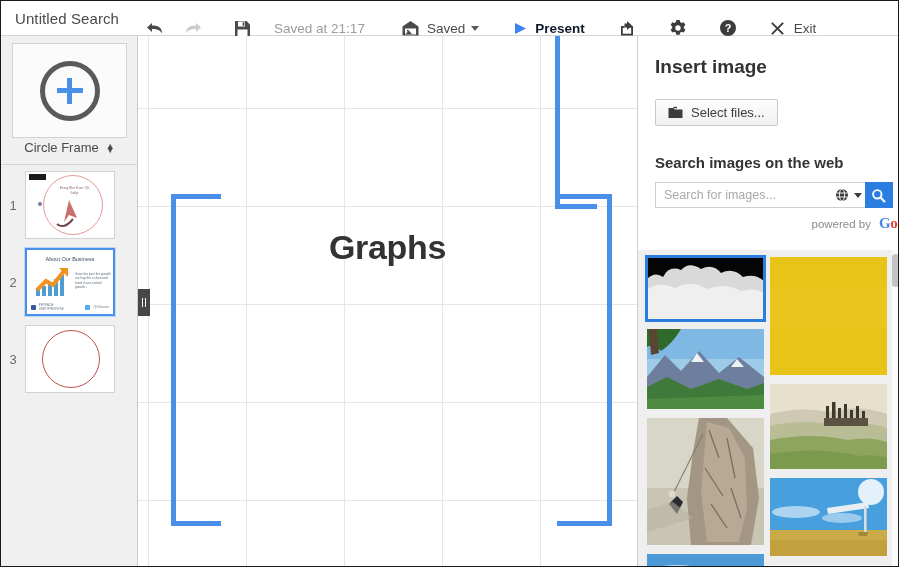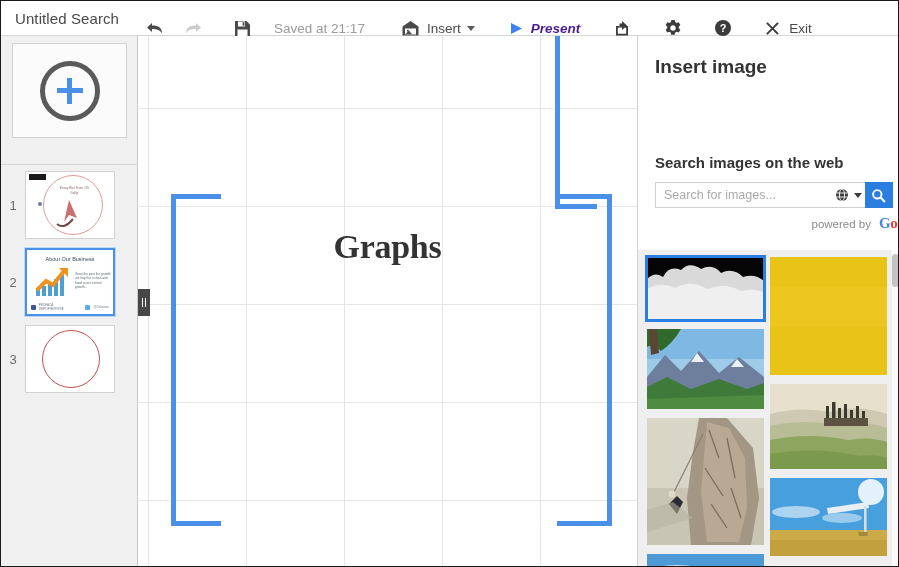--- a/index.html
+++ b/index.html
@@ -37,21 +37,21 @@
     display: flex; align-items: center; justify-content: center;
     height: 35px; padding: 0 9px;
     cursor: pointer;
     margin-top: 20px;
   }
   .tb-label {
     font-size: 13.5px; color: #4a4a4a;
     margin-left: 7px; white-space: nowrap;
   }
   .tb-label.muted { color: #9b9b9b; margin-left: 0; }
-  .tb-label.blue { color: #4c1d95; font-weight: bold; font-style: italic; }
+  .tb-label.blue { color: #0f172a; font-weight: bold; }
   .tb-label.plain { margin-left: 8px; }
   .caret {
     display:inline-block;
     width:0;height:0;
     border-left:4px solid transparent;
     border-right:4px solid transparent;
     border-top:5px solid #5a5a5a;
     margin-left:6px;
   }
   svg { display:block; }
@@ -187,21 +187,20 @@
   .gridline-v { position:absolute; top:0; width:1px; height:531px; background:#e6e6e6; }
   .gridline-h { position:absolute; left:0; height:1px; width:499px; background:#e6e6e6; }
 
   .bracket { position:absolute; background:#4a90e8; }
 
   #canvas-title {
     position:absolute; left:0; top:192px; width:499px;
     text-align:center;
     font-size:34px; font-weight:bold; color:#333333;
     letter-spacing:-.3px;
-    font-family:Liberation Serif, serif;
   }
   #collapse-handle {
     position:absolute; left:0; top:253px;
     width:12px; height:27px;
     background:#474747;
     display:flex; align-items:center; justify-content:center;
     cursor:pointer;
   }
   .pause-bars { display:flex; gap:1.5px; }
   .pause-bar { width:1.5px; height:9px; background:#ffffff; }
@@ -335,21 +334,21 @@
 
     <div class="tb-btn" style="margin-left:18px;">
       <span>
         <svg width="19" height="17" viewBox="0 0 19 17">
           <path d="M1.5 6.5 L9.5 1 L17.5 6.5 L17.5 15.5 L1.5 15.5 Z" fill="#4a4a4a"></path>
           <rect x="4" y="8.5" width="11" height="6" fill="#ffffff"></rect>
           <circle cx="6.8" cy="10.8" r="1" fill="#4a4a4a"></circle>
           <path d="M4.3 14.2 L8 10.6 L11 14.2 Z" fill="#4a4a4a"></path>
         </svg>
       </span>
-      <span class="tb-label">Insert</span>
+      <span class="tb-label">Saved</span>
       <span class="caret"></span>
     </div>
 
 
     <div class="tb-btn" style="margin-left:16px;">
       <span>
         <svg width="15" height="17" viewBox="0 0 15 17">
           <path d="M2 3 L13 8.5 L2 14 Z" fill="#3c81f6"></path>
         </svg>
       </span>
@@ -398,20 +397,27 @@
 
     <div id="frame-tool">
       <div class="circle-ring">
         <div class="plus-wrap">
           <div class="plus-h"></div>
           <div class="plus-v"></div>
         </div>
       </div>
     </div>
 
+    <div id="frame-label">
+      <span>Circle Frame</span>
+      <span class="updown">
+        <span>▲</span>
+          <span>▼</span>
+      </span>
+    </div>
 
     <div id="sb-divider"></div>
 
     <div class="thumb-row" style="top:135px;">
       <div class="thumb-num">1</div>
       <div class="thumb-box">
         <div class="t1-circle"></div>
         <div class="t1-blackbar"></div>
         <div class="t1-dot"></div>
         <div class="t1-tiny">..</div>
@@ -491,20 +497,29 @@
           <span class="pause-bar"></span>
       </span>
     </div>
   </div>
 
   <div id="right-panel">
 
     <div id="panel-title">Insert image</div>
     <div id="panel-close">✕</div>
 
+    <div id="select-files">
+      <span>
+        <svg width="15" height="13" viewBox="0 0 15 13">
+          <path d="M0.5 2 L5.5 2 L6.8 3.6 L14.5 3.6 L14.5 12 L0.5 12 Z" fill="#3c3c3c"></path>
+          <path d="M5.5 0.8 L9 0.8 L9 2.3 L5.5 2.3 Z" fill="#3c3c3c"></path>
+        </svg>
+      </span>
+      <span>Select files...</span>
+    </div>
 
     <div id="search-heading">Search images on the web</div>
 
     <div id="search-row">
       <input id="search-input" type="text" placeholder="Search for images..." style="">
       <div id="lang-select">
         <span>
           <svg width="14" height="14" viewBox="0 0 14 14">
             <circle cx="7" cy="7" r="6" fill="#3c3c3c"></circle>
             <ellipse cx="7" cy="7" rx="2.6" ry="6" fill="none" stroke="#ffffff" stroke-width="0.9"></ellipse>

